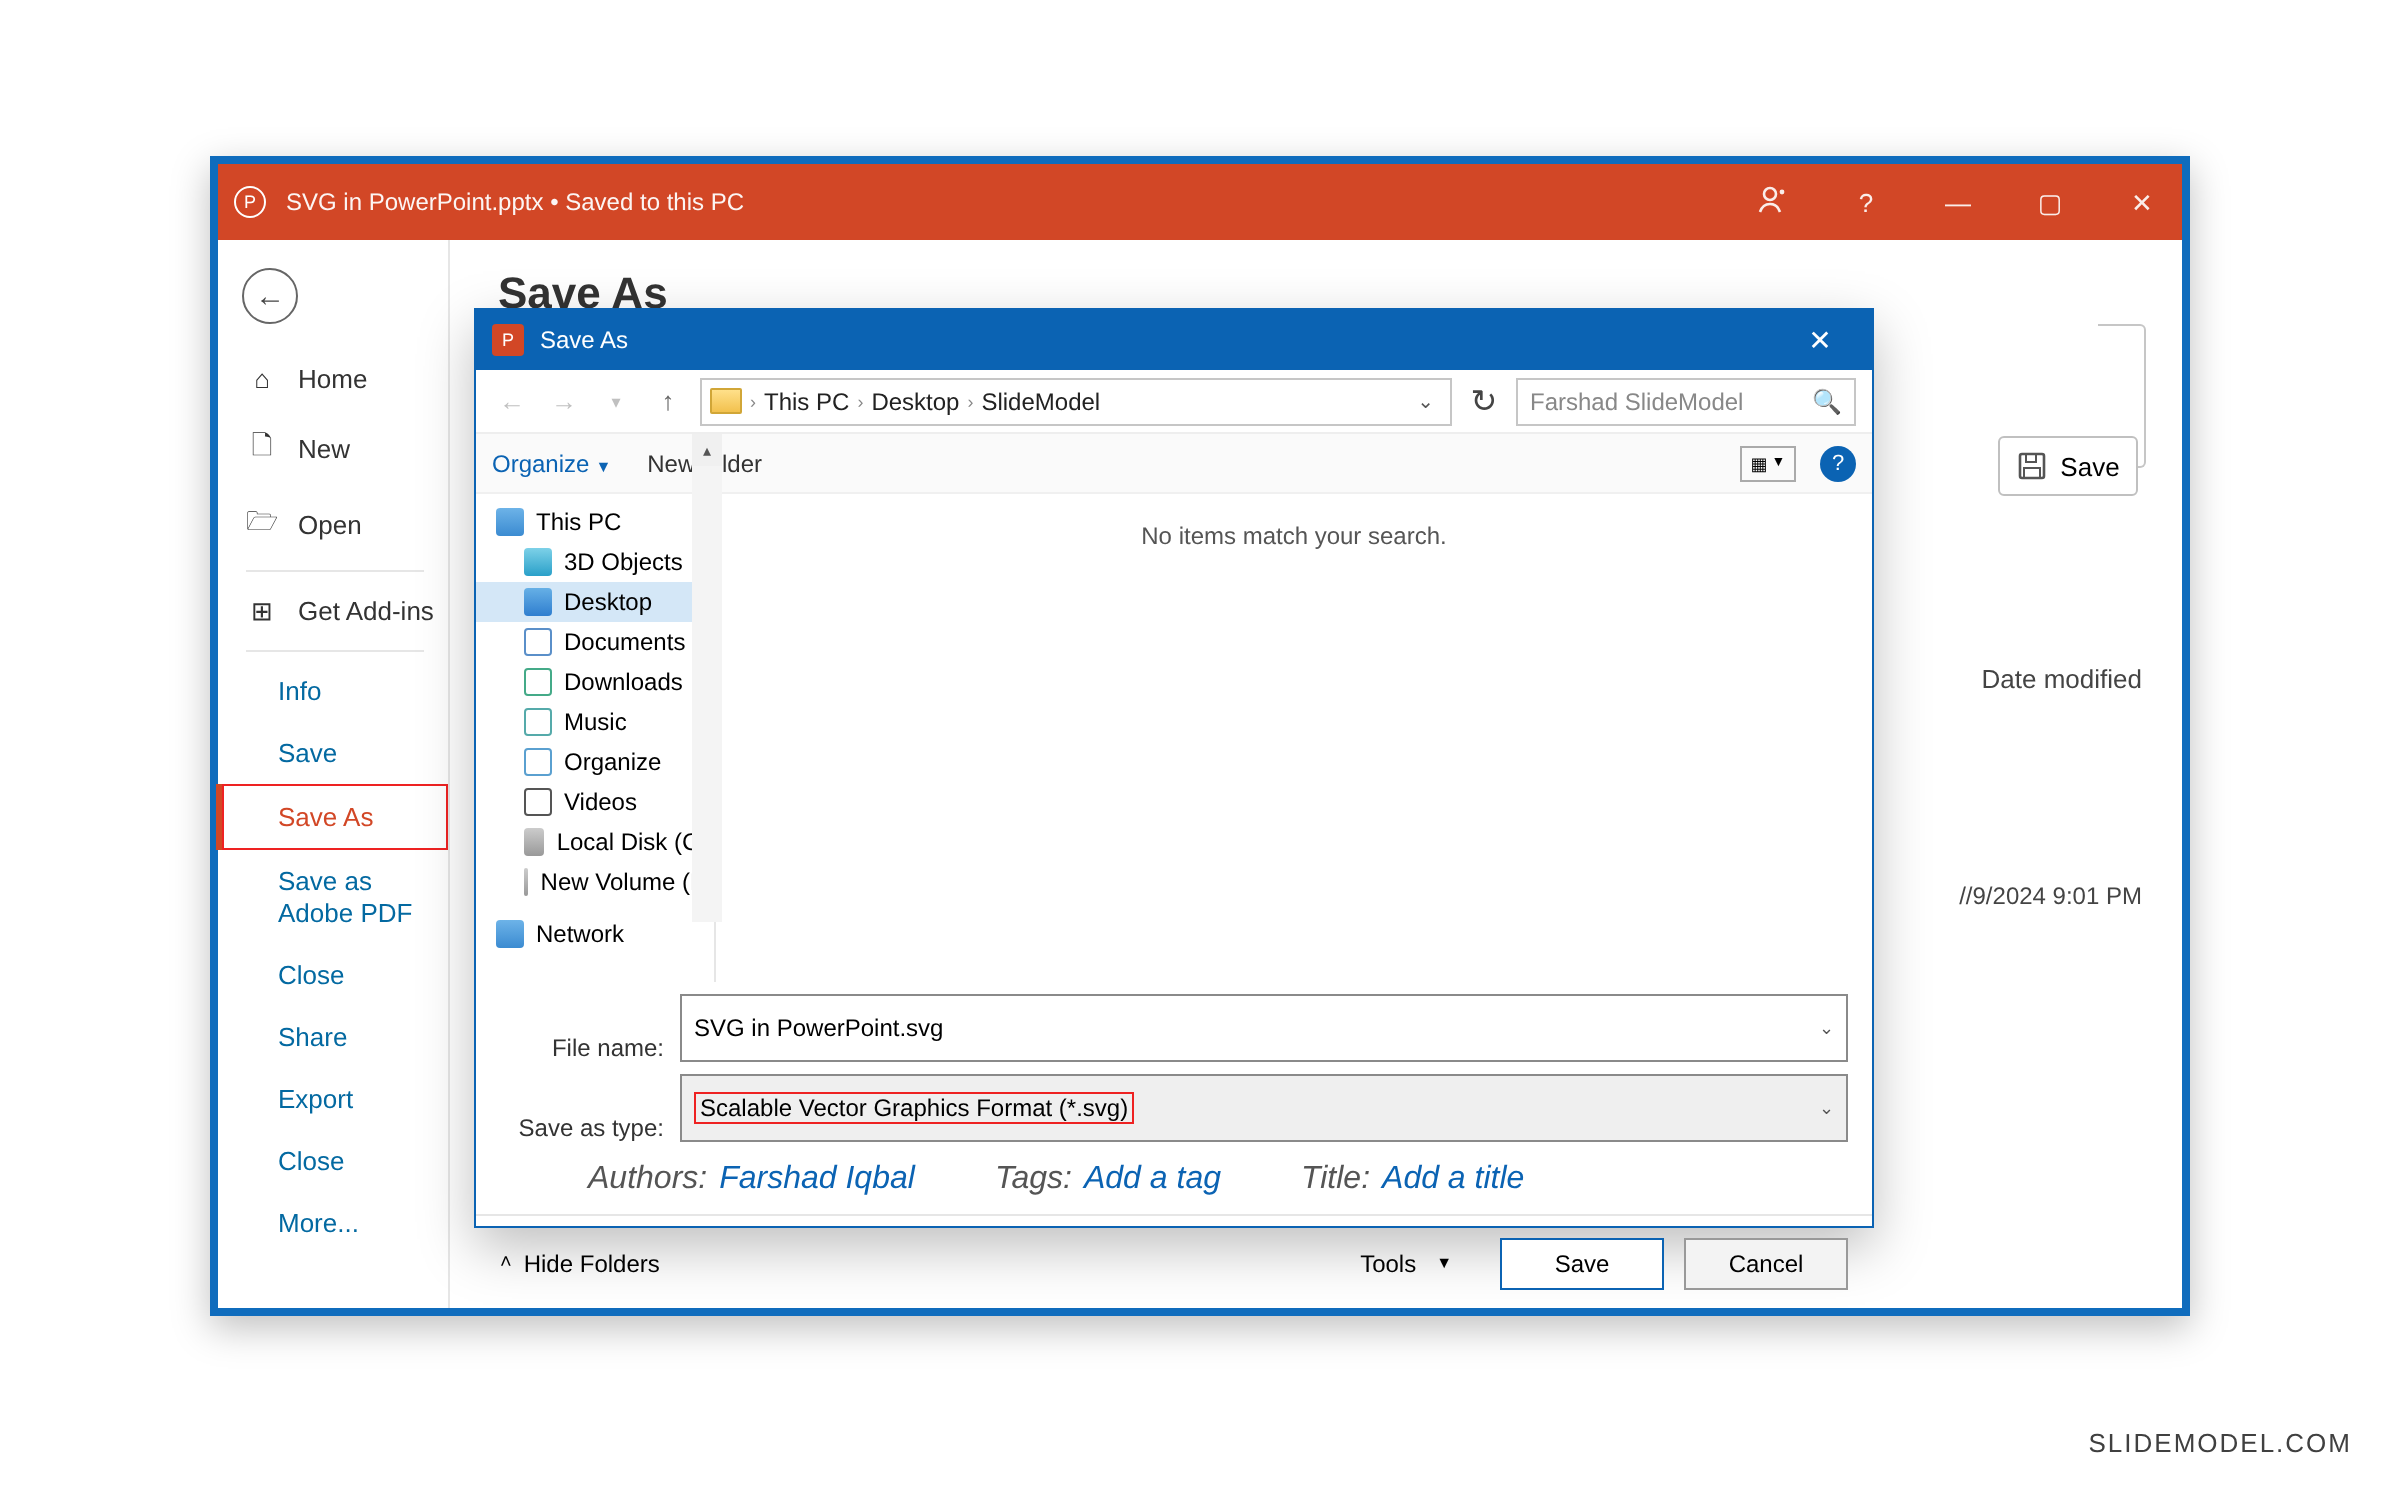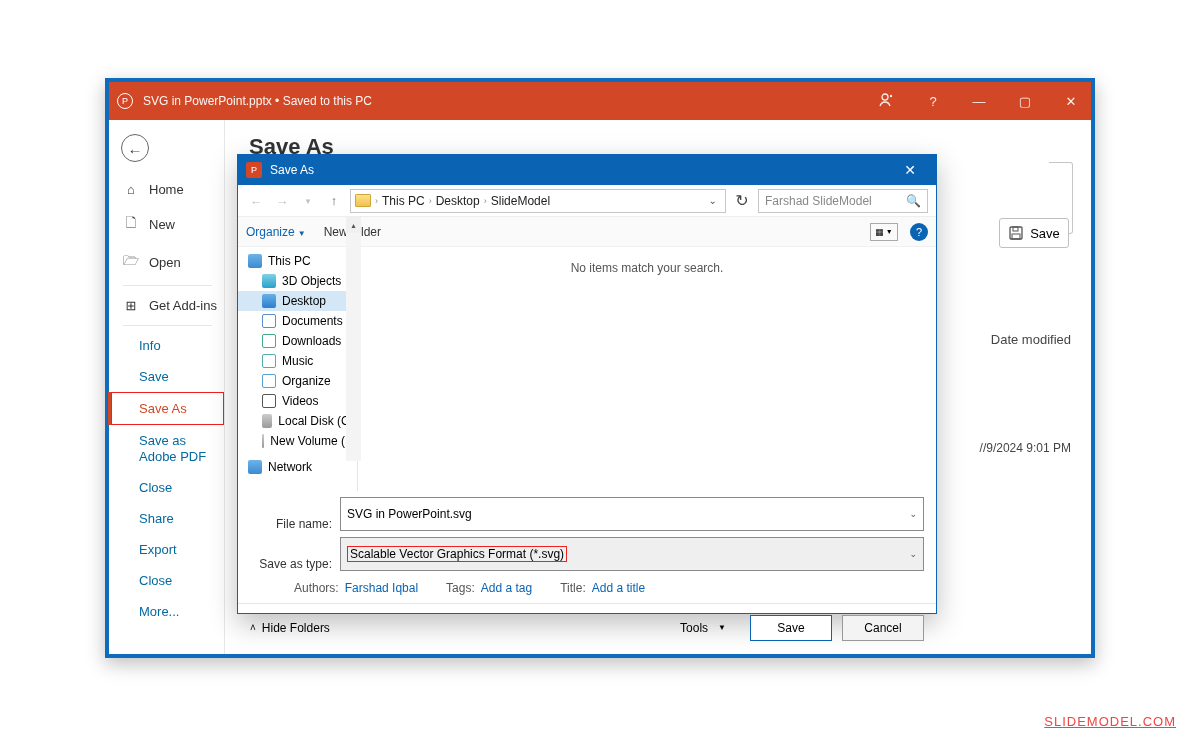--- a/index.html
+++ b/index.html
@@ -70,30 +70,30 @@
 .tic.disk { background: linear-gradient(#ccc,#999); }
 .tic.net { background: linear-gradient(#6db3e8,#3b8bd1); }
 .file-area { flex: 1; display: flex; align-items: flex-start; justify-content: center; padding-top: 14px; font-size: 12px; color: #555; }
 .form-area { padding: 6px 12px 0 12px; }
 .form-row { display: flex; align-items: flex-end; margin-bottom: 6px; }
 .form-label { width: 90px; text-align: right; font-size: 12px; color: #333; padding-right: 8px; }
 .form-input { flex: 1; height: 30px; border: 1px solid #8a8a8a; font-size: 12px; padding: 16px 6px; display: flex; align-items: center; background: #fff; }
 .form-input .dd { margin-left: auto; color: #555; font-size: 9px; }
 .type-row .form-input { background: #efefef; }
 .red-outline { outline: 1.5px solid #e22; outline-offset: -1px; }
-.meta-row { display: flex; gap: 28px; font-size: 12px; padding: 4px 0 8px 44px; }
+.meta-row { display: flex; gap: 40px; font-size: 16px; padding: 4px 0 8px 44px; font-style: italic; }
 .meta-label { color: #555; margin-right: 6px; }
 .meta-val { color: #0b63b3; cursor: pointer; }
 .footer-row { border-top: 1px solid #e6e6e6; height: 48px; display: flex; align-items: center; padding: 0 12px; gap: 10px; font-size: 12px; }
 .hide-folders { display: flex; align-items: center; gap: 6px; cursor: pointer; }
 .hide-folders .chev { font-size: 10px; }
 .tools { margin-left: auto; display: flex; align-items: center; gap: 2px; cursor: pointer; }
 .btn { width: 82px; height: 26px; border: 1px solid #999; background: #f3f3f3; font-size: 12px; cursor: pointer; }
 .btn.primary { border: 1.5px solid #0b63b3; background: #fff; }
-.watermark { position: absolute; right: 24px; bottom: 14px; font-size: 13px; letter-spacing: 1px; color: #ef4444; text-decoration: underline; }
+.watermark { position: absolute; right: 24px; bottom: 14px; font-size: 13px; letter-spacing: 1px; color: #404040; }
 .save-ic-svg { width:16px; height:16px; }
 </style>
 </head>
 <body>
 
 <div class="outer-frame">
 
   <div class="app-titlebar">
     <span class="app-ic">P</span>
     <span class="title">

